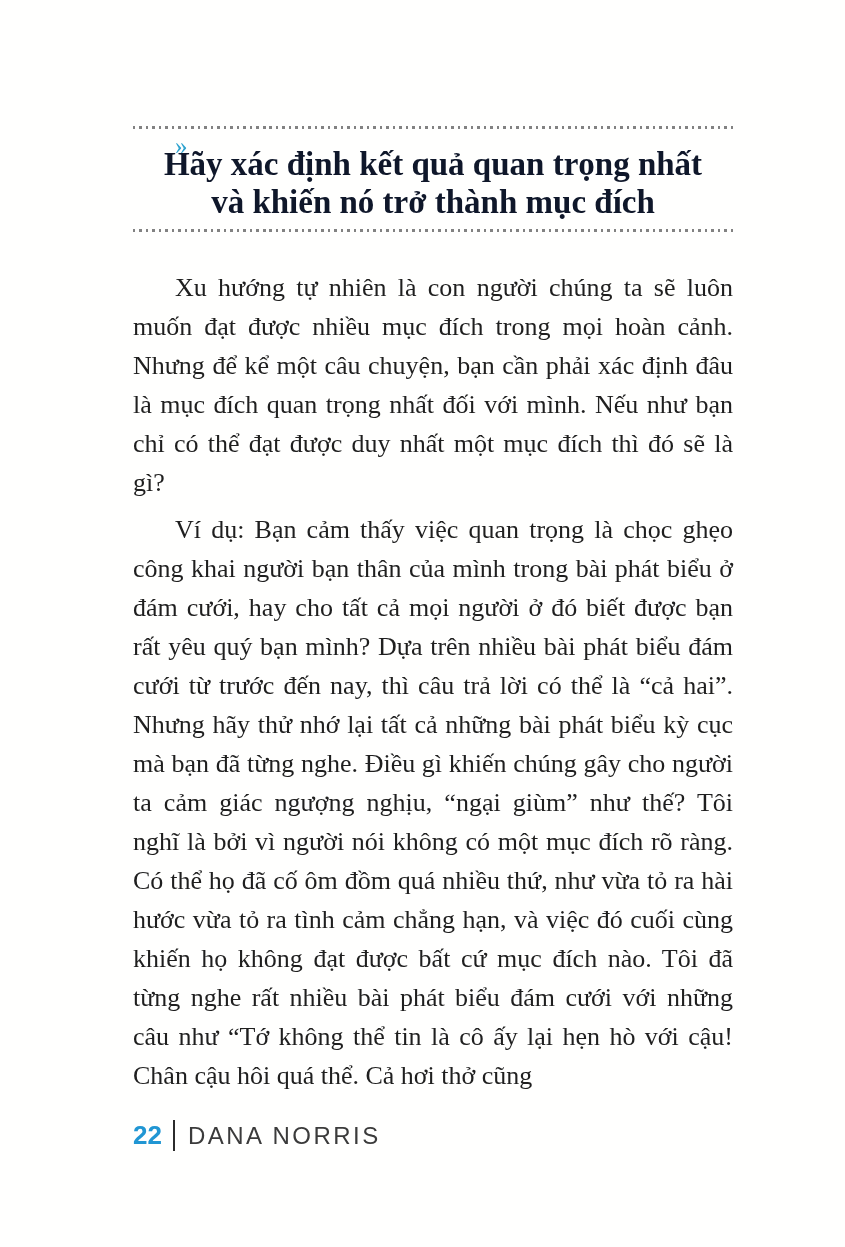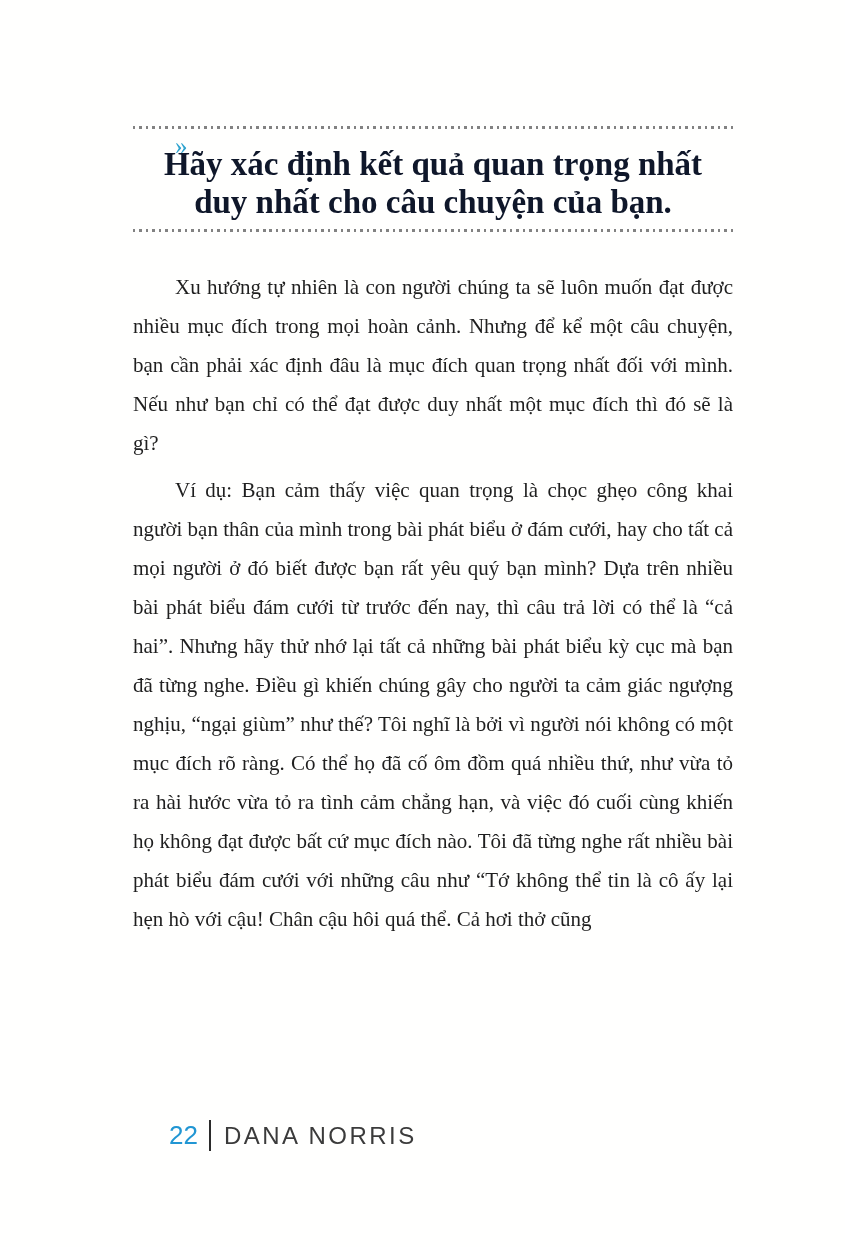--- a/index.html
+++ b/index.html
@@ -50,43 +50,42 @@
     margin-top: 16px;
     text-align: center;
     font-weight: bold;
     font-size: 33px;
     line-height: 38px;
     color: #0f172a;
   }
   
   .body-para {
     margin: 0;
-    font-size: 21px;
+    font-size: 26px;
     line-height: 39px;
     text-align: justify;
     text-indent: 42px;
   }
   .body-para.first {
     margin-top: 36px;
     margin-bottom: 8px;
   }
   
   .footer {
     position: absolute;
     left: 133px;
     top: 1120px;
     display: flex;
     align-items: center;
     font-family: "Liberation Sans", sans-serif;
   }
   .page-num {
-    font-weight: normal;
+    font-weight: bold;
     font-size: 26px;
     color: #2196d3;
-    margin-left: 36px;
   }
   .footer-divider {
     width: 2px;
     height: 31px;
     background: #2b2b2b;
     margin: 0 13px 0 11px;
   }
   .author {
     font-size: 24px;
     letter-spacing: 2.5px;
@@ -100,21 +99,21 @@
   <div class="content">
 
     <div class="bullet-item">
       <span class="bullet-marker">»</span>
     </div>
 
     <div class="dotted top"></div>
 
     <div class="callout">
       <div>Hãy xác định kết quả quan trọng nhất</div>
-      <div>duy nhất cho câu chuyện của bạn.</div>
+      <div>và khiến nó trở thành mục đích</div>
     </div>
 
     <div class="dotted bottom"></div>
 
     <p class="body-para first">Xu hướng tự nhiên là con người chúng ta sẽ luôn muốn đạt được nhiều mục đích trong mọi hoàn cảnh. Nhưng để kể một câu chuyện, bạn cần phải xác định đâu là mục đích quan trọng nhất đối với mình. Nếu như bạn chỉ có thể đạt được duy nhất một mục đích thì đó sẽ là gì?</p>
 
     <p class="body-para">Ví dụ: Bạn cảm thấy việc quan trọng là chọc ghẹo công khai người bạn thân của mình trong bài phát biểu ở đám cưới, hay cho tất cả mọi người ở đó biết được bạn rất yêu quý bạn mình? Dựa trên nhiều bài phát biểu đám cưới từ trước đến nay, thì câu trả lời có thể là “cả hai”. Nhưng hãy thử nhớ lại tất cả những bài phát biểu kỳ cục mà bạn đã từng nghe. Điều gì khiến chúng gây cho người ta cảm giác ngượng nghịu, “ngại giùm” như thế? Tôi nghĩ là bởi vì người nói không có một mục đích rõ ràng. Có thể họ đã cố ôm đồm quá nhiều thứ, như vừa tỏ ra hài hước vừa tỏ ra tình cảm chẳng hạn, và việc đó cuối cùng khiến họ không đạt được bất cứ mục đích nào. Tôi đã từng nghe rất nhiều bài phát biểu đám cưới với những câu như “Tớ không thể tin là cô ấy lại hẹn hò với cậu! Chân cậu hôi quá thể. Cả hơi thở cũng</p>
 
   </div>
 

